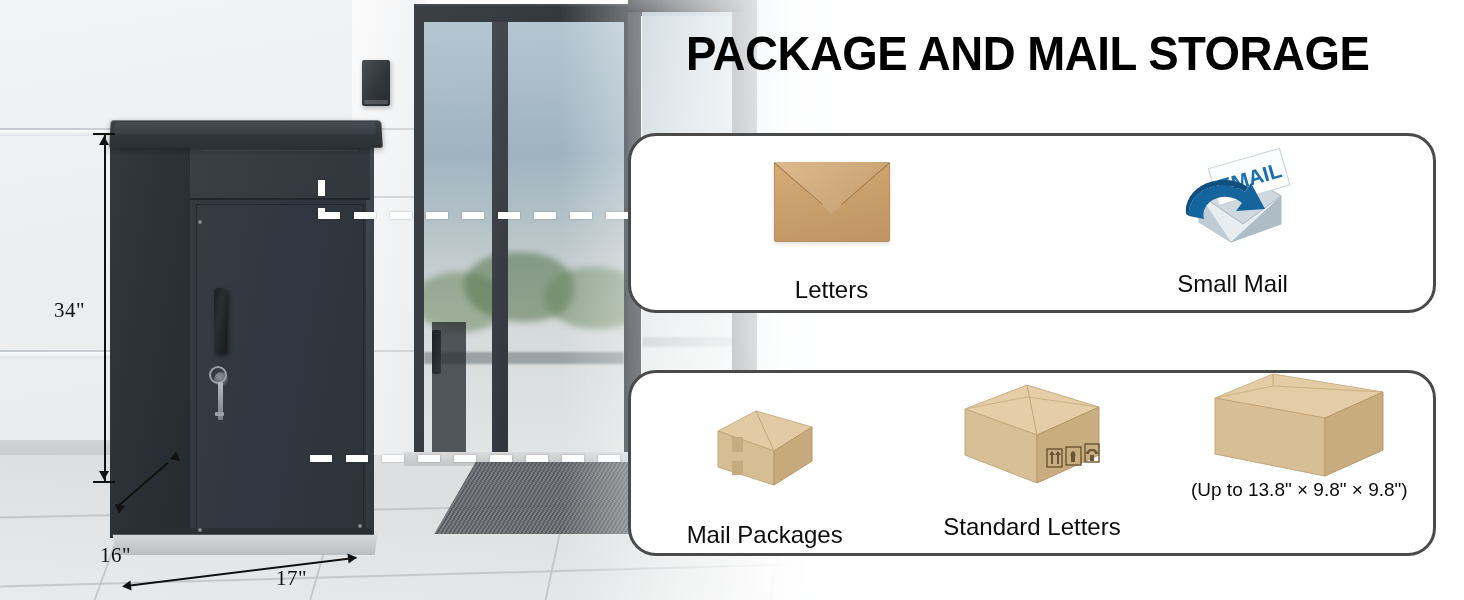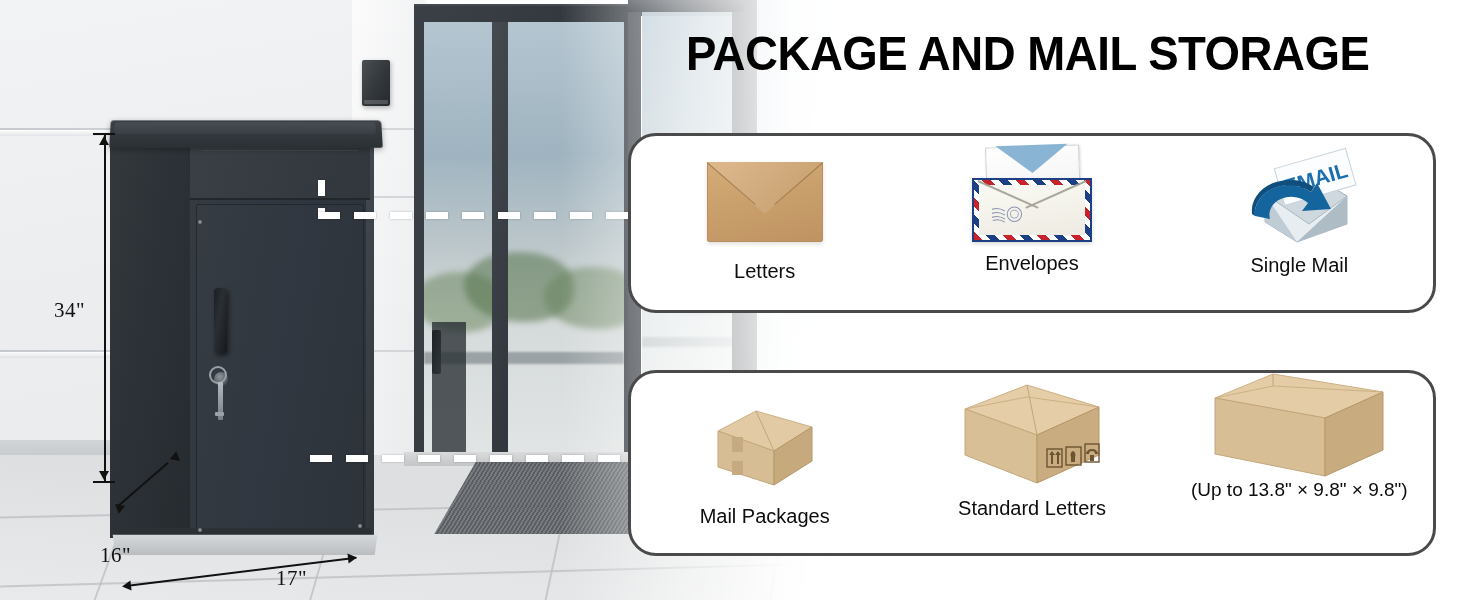--- a/index.html
+++ b/index.html
@@ -263,22 +263,22 @@
   .cell {
     flex:1 1 0;
     height:100%;
     display:flex; flex-direction:column;
     align-items:center; justify-content:flex-start;
     padding-top:14px;
   }
   .icon-area { height:104px; display:flex; align-items:center; justify-content:center; }
   #card-pkg .icon-area { height:112px; }
   .cell-label {
-    font-size:20px; color:#0d0d0d; text-align:center; line-height:1.15;
-    margin-top:6px;
+    font-size:24px; color:#0d0d0d; text-align:center; line-height:1.15;
+    margin-top:22px;
   }
   .cell-sub { font-size:19px; color:#0d0d0d; text-align:center; line-height:1.2; }
 
   
   .env-kraft { position:relative; width:116px; height:80px; }
   .env-kraft .body {
     position:absolute; inset:0;
     background: linear-gradient(165deg,#d6ac79 0%, #c99f6c 45%, #bf9462 100%);
     border:1px solid #b98f5c; border-radius:2px;
     box-shadow:0 2px 4px rgba(0,0,0,.13);
@@ -466,60 +466,41 @@
       <div class="env-kraft">
         <div class="body"></div>
         <div class="v"></div>
         <div class="vline-l"></div>
         <div class="vline-r"></div>
       </div>
     </div>
     <div class="cell-label">Letters</div>
   </div>
 
-  <div class="cell" style="padding-top:6px;">
-    <div class="icon-area">
-      <div class="env-air">
-        <div class="letter"></div>
-        <div class="letter-tri"></div>
-        <div class="pocket">
-          <div class="stripes"></div>
-          <div class="fold-l"></div>
-          <div class="fold-r"></div>
-          <svg class="postmark" viewBox="0 0 40 26">
-            <circle cx="28" cy="12" r="9" fill="none" stroke="#4a5a8c" stroke-width="1.3"></circle>
-            <circle cx="28" cy="12" r="5" fill="none" stroke="#4a5a8c" stroke-width="1"></circle>
-            <path d="M0 6 q8 -3 16 2 M0 11 q8 -3 16 2 M0 16 q8 -3 16 2 M1 20 q8 -3 15 2" fill="none" stroke="#4a5a8c" stroke-width="1.3"></path>
-          </svg>
-        </div>
-      </div>
-    </div>
-    <div class="cell-label">Envelopes</div>
-  </div>
 
   <div class="cell" style="padding-top:8px;">
     <div class="icon-area">
       <svg class="email-ic" viewBox="0 0 128 100">
 
         <path d="M30 48 L66 22 L112 50 L78 86 Z" fill="#cfd8de" stroke="#9fb0bb" stroke-width="1"></path>
 
         <path d="M30 48 L74 78 L112 50 L112 78 L62 96 L30 76 Z" fill="#e8edf1" stroke="#a9b8c2" stroke-width="1"></path>
         <path d="M30 48 L62 96 L30 76 Z" fill="#bfccd5"></path>
         <path d="M112 50 L62 96 L112 78 Z" fill="#aebcc6"></path>
 
         <g transform="rotate(-16 80 34)">
           <rect x="44" y="12" width="74" height="38" fill="#fbfdff" stroke="#c6d3dc" stroke-width="1"></rect>
           <text x="81" y="40" font-family="Liberation Sans, sans-serif" font-size="21" font-weight="bold" fill="#1b6faf" text-anchor="middle">EMAIL</text>
         </g>
 
         <path d="M20 70 a34 28 0 0 1 56 -24 l6 -9 l14 26 l-29 2 l6 -8 a22 18 0 0 0 -38 16 Z" fill="#14649e"></path>
         <path d="M20 70 a34 28 0 0 1 56 -24 l3 -5 a38 31 0 0 0 -62 27 Z" fill="#0f4f7d"></path>
       </svg>
     </div>
-    <div class="cell-label">Single Mail</div>
+    <div class="cell-label">Small Mail</div>
   </div>
 
 </div>
 
 <div class="card" id="card-pkg">
 
   <div class="cell">
     <div class="icon-area">
       <svg width="106" height="92" viewBox="0 0 106 92">
         <path d="M6 34 L44 14 L100 30 L62 54 Z" fill="#e2cba4" stroke="#cdb184" stroke-width="1"></path>

